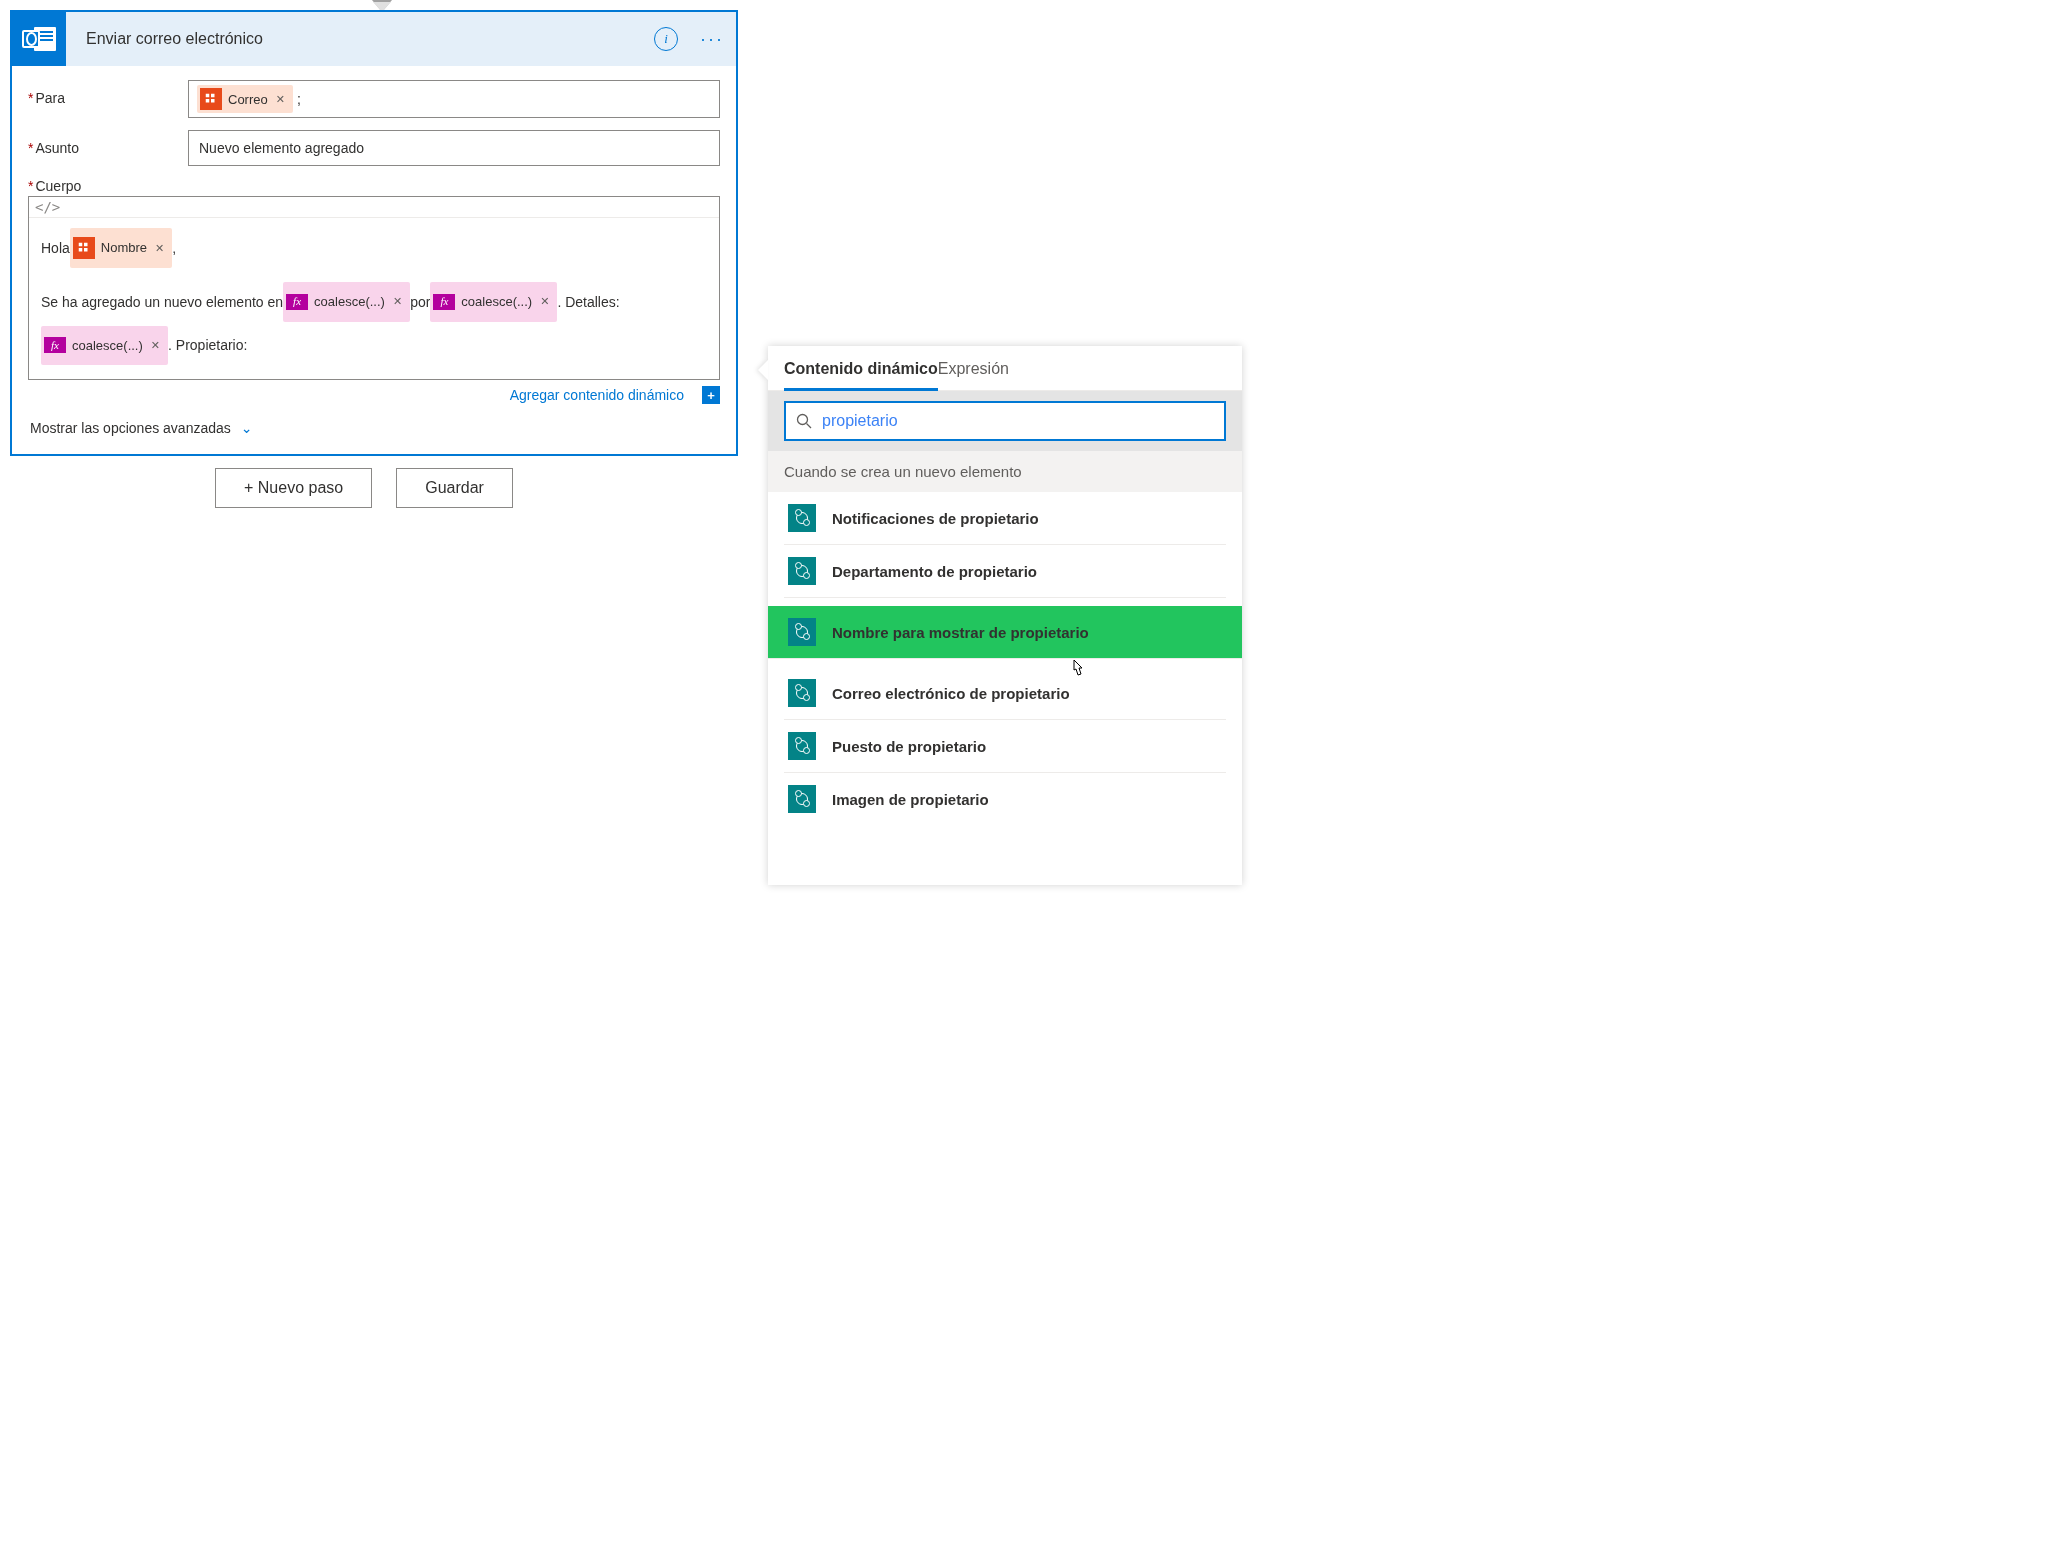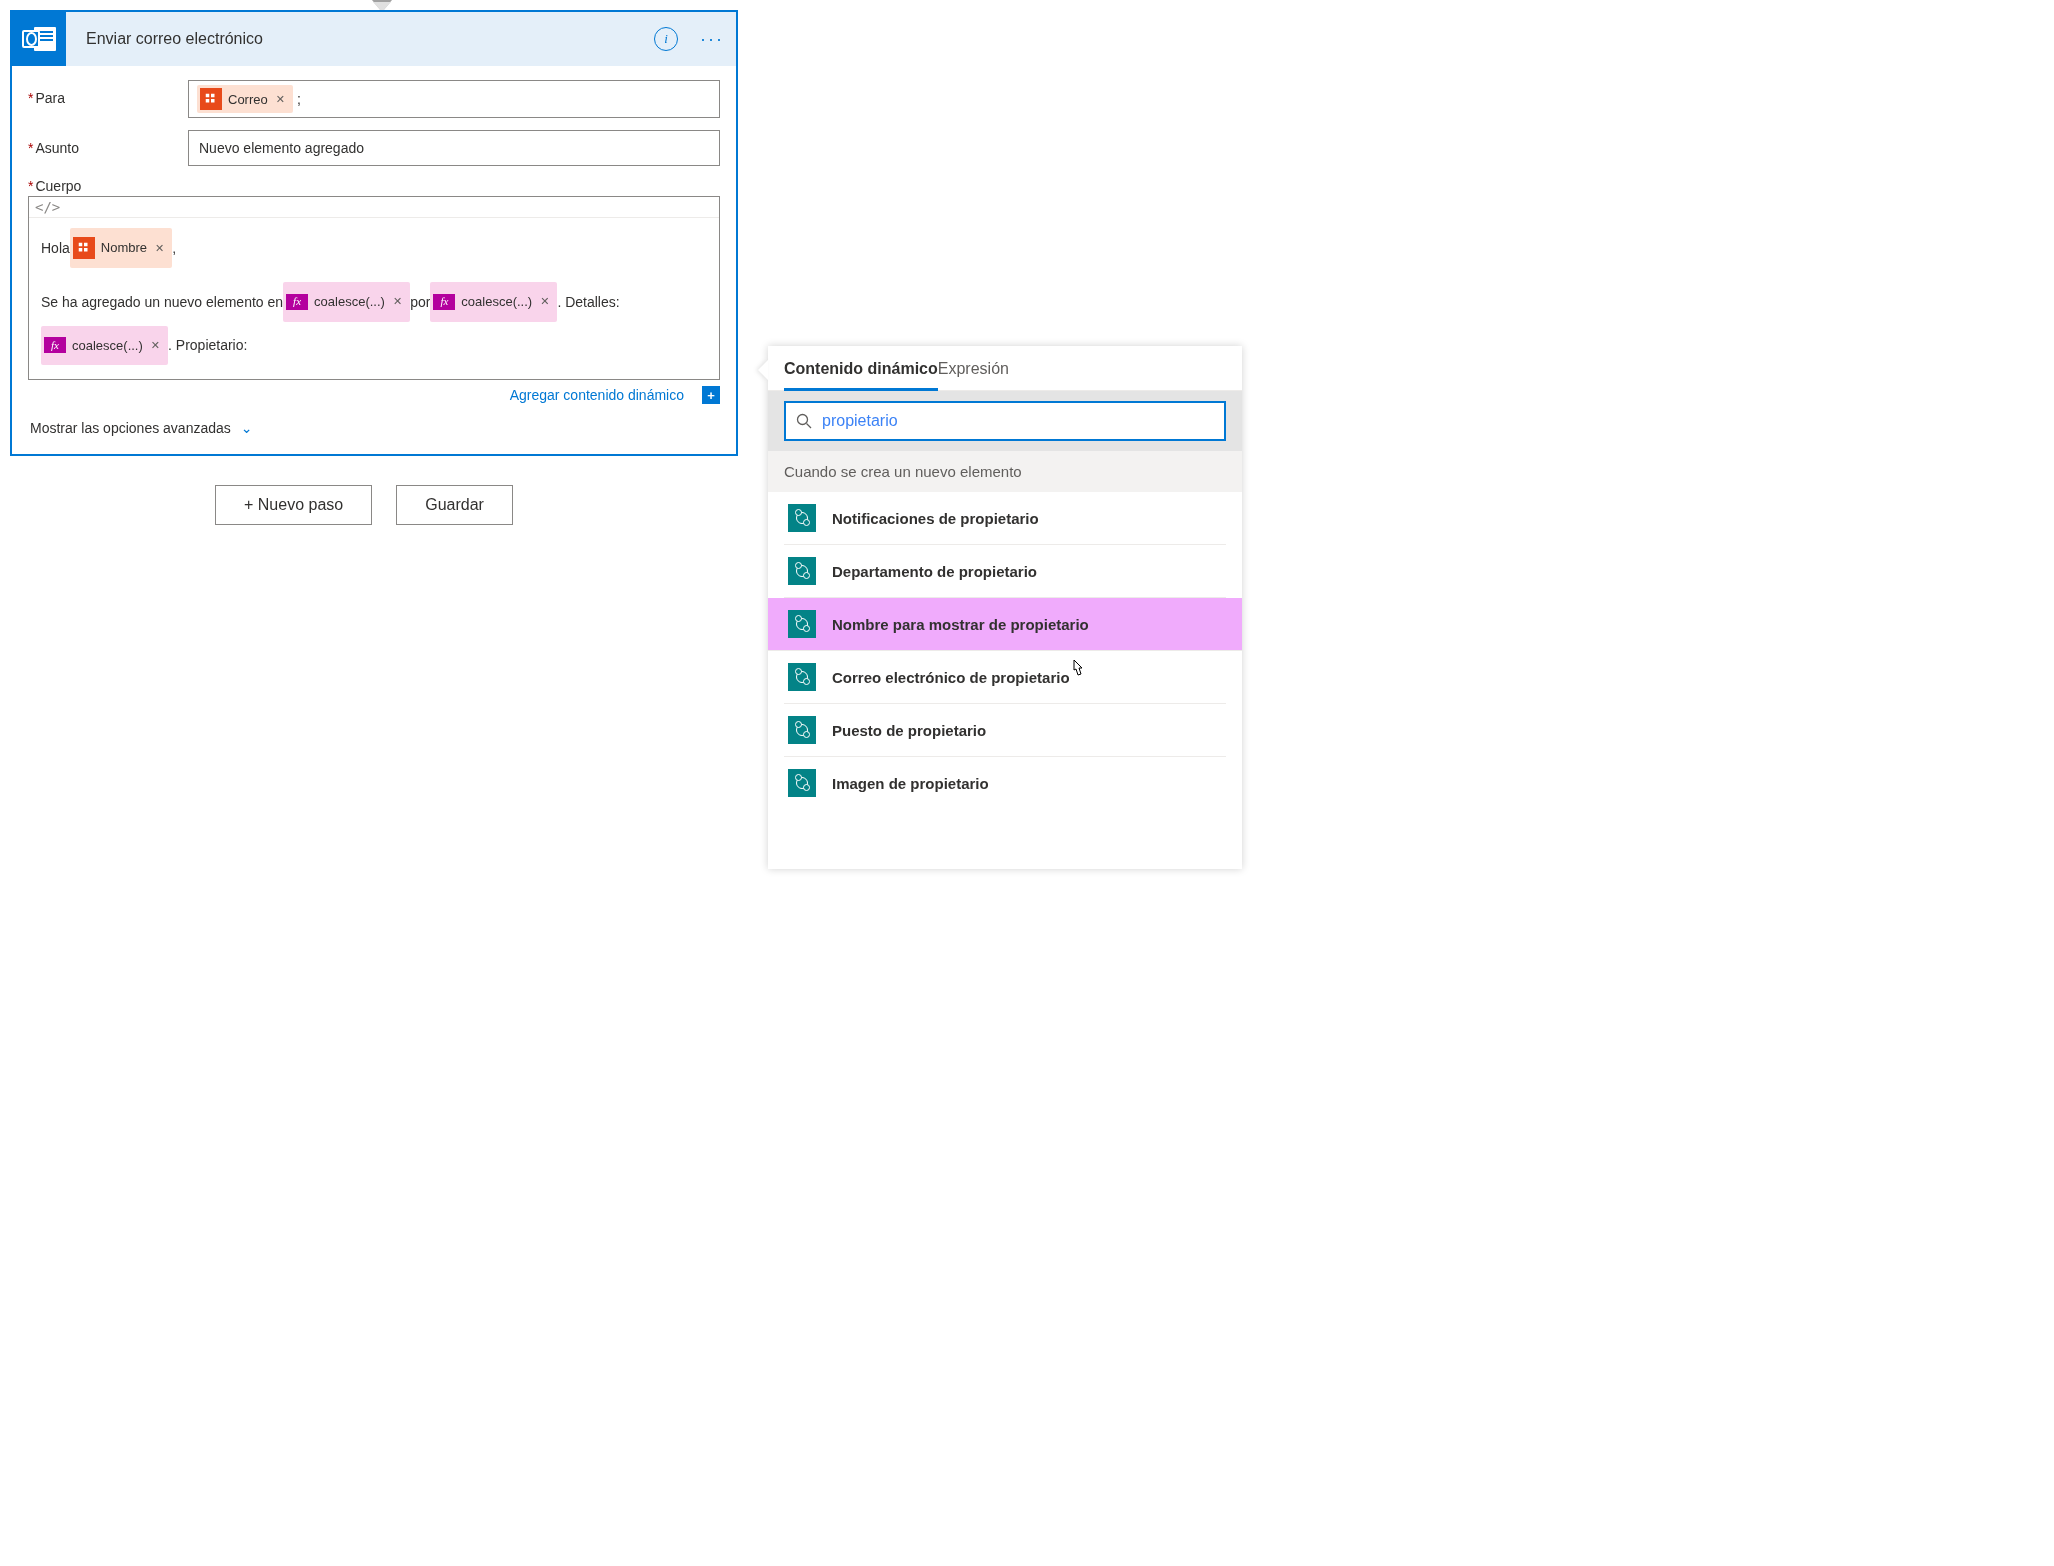--- a/index.html
+++ b/index.html
@@ -277,21 +277,21 @@
     cursor: pointer;
   }
   .chevron-down {
     color: #0078d4;
     font-size: 14px;
   }
 
   
   .bottom-buttons {
     position: absolute;
-    top: 485px;
+    top: 468px;
     left: 215px;
     display: flex;
     gap: 24px;
   }
   .action-btn {
     border: 1px solid #8a8886;
     background: #fff;
     padding: 10px 28px;
     font-size: 16px;
     color: #323130;
@@ -372,22 +372,22 @@
   }
   .dyn-item {
     display: flex;
     align-items: center;
     gap: 16px;
     padding: 12px 4px;
     border-bottom: 1px solid #edebe9;
     cursor: pointer;
   }
   .dyn-item.hovered {
-    background: #f0abfc;
-    margin: 0 -16px;
+    background: #22c55e;
+    margin: 8px -16px;
     padding-left: 20px;
     padding-right: 20px;
   }
   .sp-icon {
     width: 28px;
     height: 28px;
     background: #038387;
     display: flex;
     align-items: center;
     justify-content: center;

